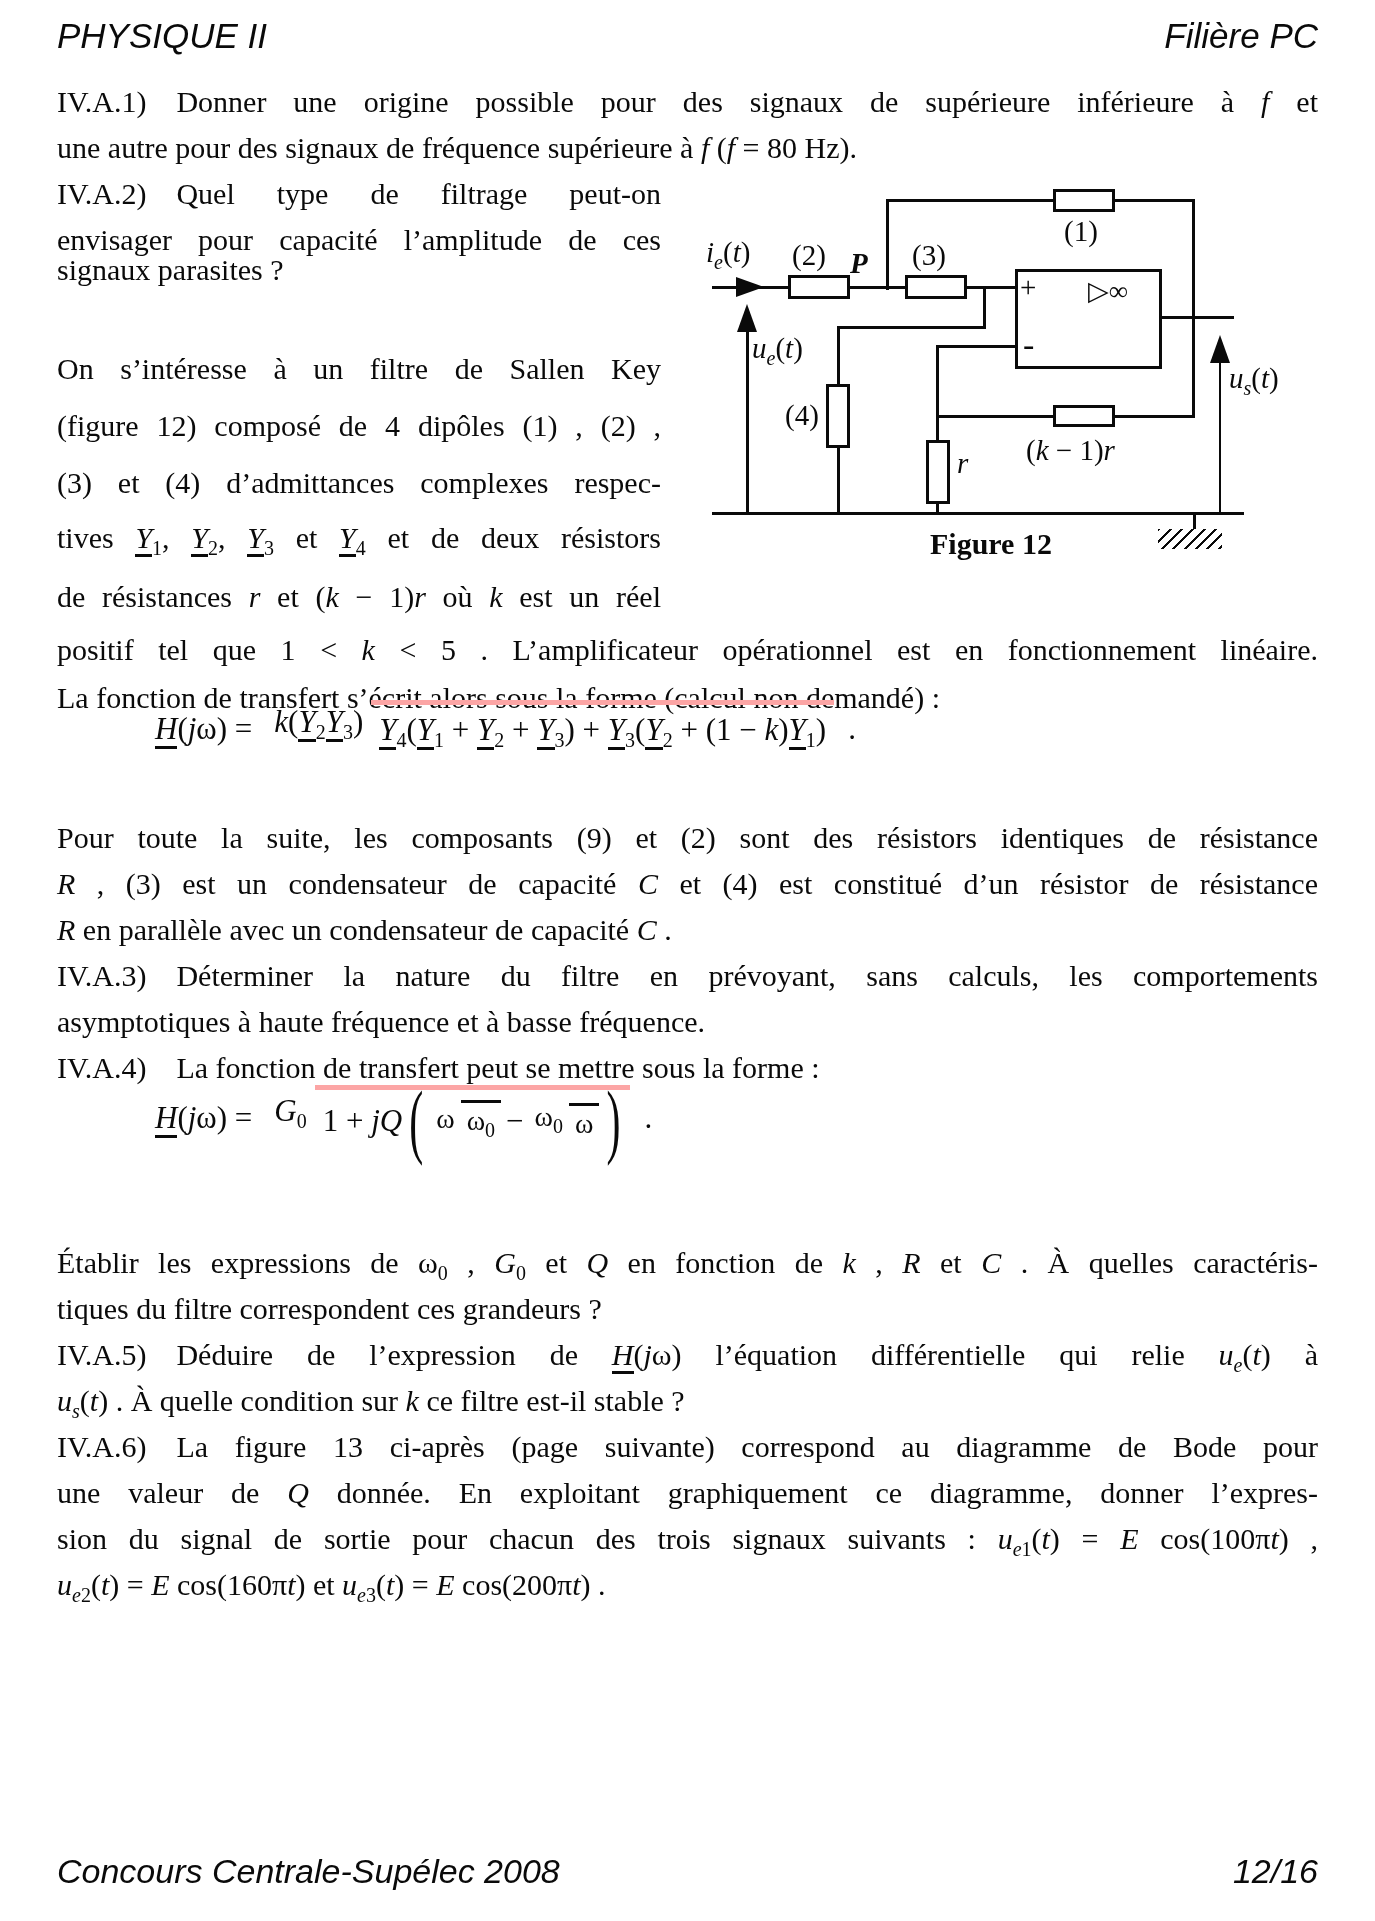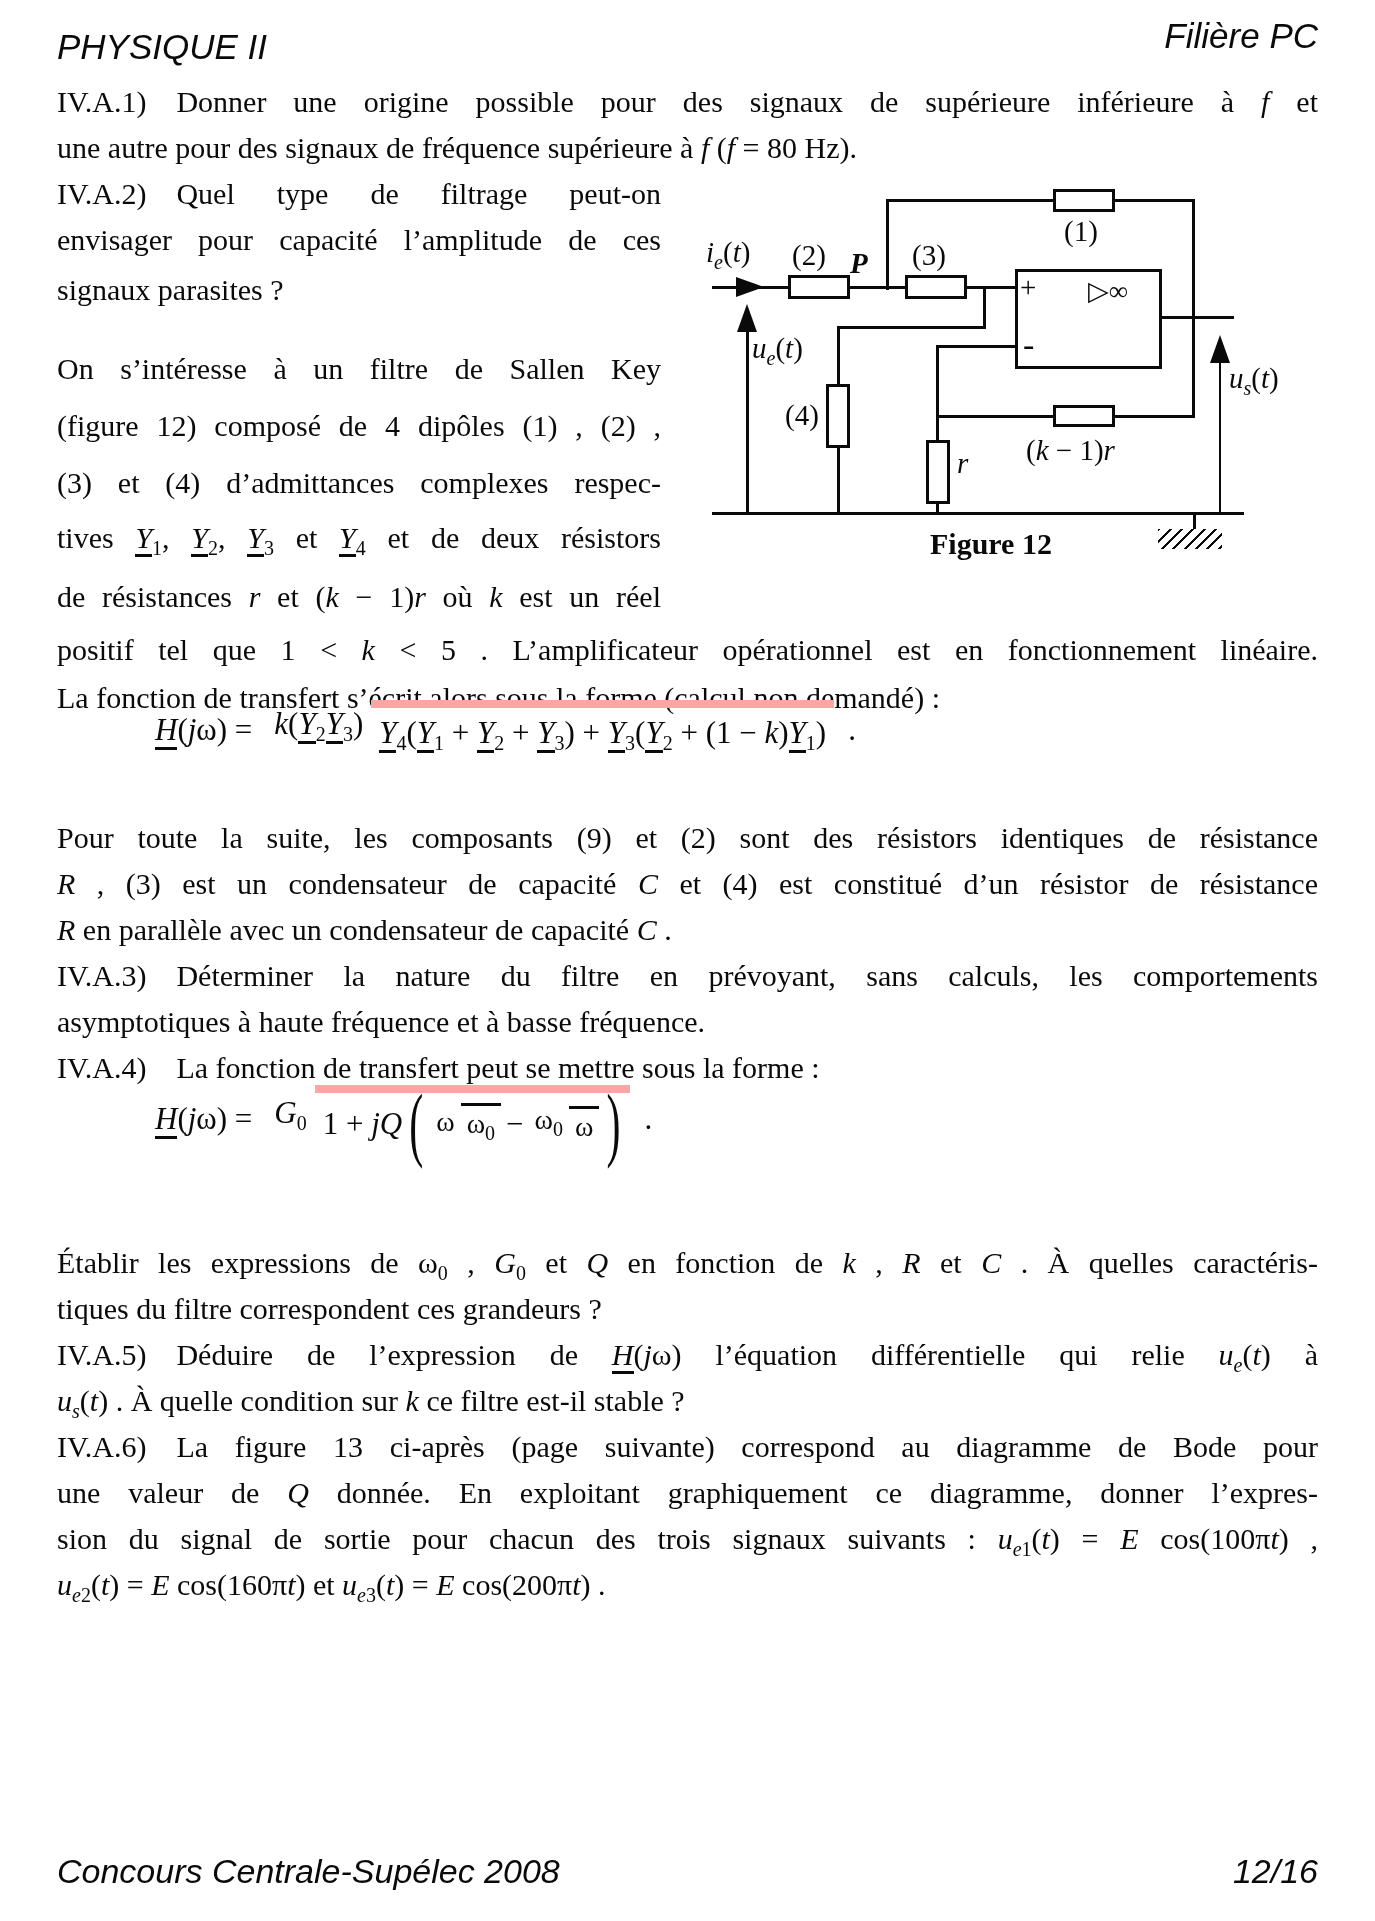--- a/index.html
+++ b/index.html
@@ -13,21 +13,21 @@
   .nw{width:604px;}
   .j{text-align:justify;text-align-last:justify;}
   .i{font-style:italic;}
   .bi{font-style:italic;font-weight:bold;}
   .u{font-style:italic;border-bottom:3px solid #0a0a0a;}
   .sb{font-size:20px;vertical-align:-7px;}
   .isb{font-style:italic;font-size:20px;vertical-align:-7px;}
   .formula{position:absolute;display:flex;align-items:center;font-size:31px;gap:14px;}
   .frac{display:inline-flex;flex-direction:row;align-items:center;}
   .frac>.num{padding:0 8px 9px;}
-  .frac>.den{border-top:8px solid #fca5a5;padding:7px 8px 5px;}
+  .frac>.den{border-top:5px solid #fca5a5;padding:7px 8px 5px;}
   .den2{display:inline-flex;align-items:center;gap:5px;}
   .inner{font-size:28px;}
   .inner>.num{padding:0 6px 4px;}
   .inner>.den{border-top:3px solid #0a0a0a;padding:2px 6px 0;}
   .bigp{font-size:42px;transform:scaleY(1.95);display:inline-block;padding:0 2px;}
   .fig{position:absolute;left:700px;top:180px;width:622px;height:400px;}
   .w{position:absolute;background:#0a0a0a;}
   .box{position:absolute;background:#fff;border:3px solid #0a0a0a;box-sizing:border-box;}
   .flb{position:absolute;font-size:29px;line-height:30px;white-space:nowrap;}
   .arr-r{position:absolute;width:0;height:0;border-left:28px solid #0a0a0a;
@@ -36,29 +36,29 @@
          border-left:10px solid transparent;border-right:10px solid transparent;}
   .hatch{position:absolute;width:64px;height:20px;
          background:repeating-linear-gradient(135deg,#0a0a0a 0 2px,transparent 2px 8px);}
   .cap{position:absolute;font-weight:bold;font-size:30px;white-space:nowrap;}
 </style>
 </head>
 <body>
 
 <div class="page">
 
-  <div class="hdr" style="left:57px;margin-top:11px;">PHYSIQUE II</div>
+  <div class="hdr" style="left:57px;">PHYSIQUE II</div>
   <div class="hdr" style="right:57px;text-align:center;">Filière PC</div>
 
   <div class="tl j" style="top:82px"><span>IV.A.1) Donner une origine possible pour des signaux de supérieure inférieure à </span><span class="i">f</span><span> et</span></div>
   <div class="tl" style="top:128px"><span>une autre pour des signaux de fréquence supérieure à </span><span class="i">f</span><span> (</span><span class="i">f</span><span> = 80 Hz).</span></div>
 
   <div class="tl nw j" style="top:174px"><span>IV.A.2) Quel type de filtrage peut-on</span></div>
   <div class="tl nw j" style="top:220px"><span>envisager pour capacité l’amplitude de ces</span></div>
-  <div class="tl nw" style="top:270px"><span>signaux parasites ?</span></div>
+  <div class="tl nw" style="top:250px"><span>signaux parasites ?</span></div>
 
   <div class="tl nw j" style="top:349px"><span>On s’intéresse à un filtre de Sallen Key</span></div>
   <div class="tl nw j" style="top:406px"><span>(figure 12) composé de 4 dipôles (1) , (2) ,</span></div>
   <div class="tl nw j" style="top:463px"><span>(3) et (4) d’admittances complexes respec-</span></div>
   <div class="tl nw j" style="top:518px"><span>tives </span><span class="u">Y</span><span class="sb">1</span><span>, </span><span class="u">Y</span><span class="sb">2</span><span>, </span><span class="u">Y</span><span class="sb">3</span><span> et </span><span class="u">Y</span><span class="sb">4</span><span> et de deux résistors</span></div>
   <div class="tl nw j" style="top:577px"><span>de résistances </span><span class="i">r</span><span> et (</span><span class="i">k</span><span> − 1)</span><span class="i">r</span><span> où </span><span class="i">k</span><span> est un réel</span></div>
 
   <div class="tl j" style="top:630px"><span>positif tel que 1 &lt; </span><span class="i">k</span><span> &lt; 5 . L’amplificateur opérationnel est en fonctionnement linéaire.</span></div>
   <div class="tl" style="top:678px"><span>La fonction de transfert s’écrit alors sous la forme (calcul non demandé) :</span></div>
 

